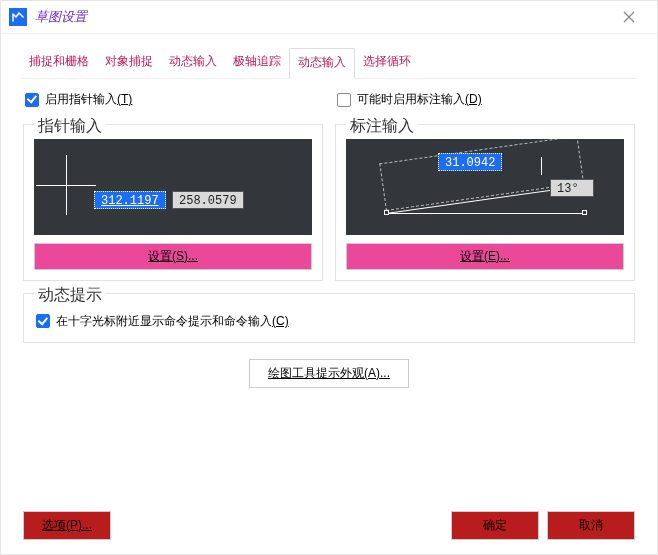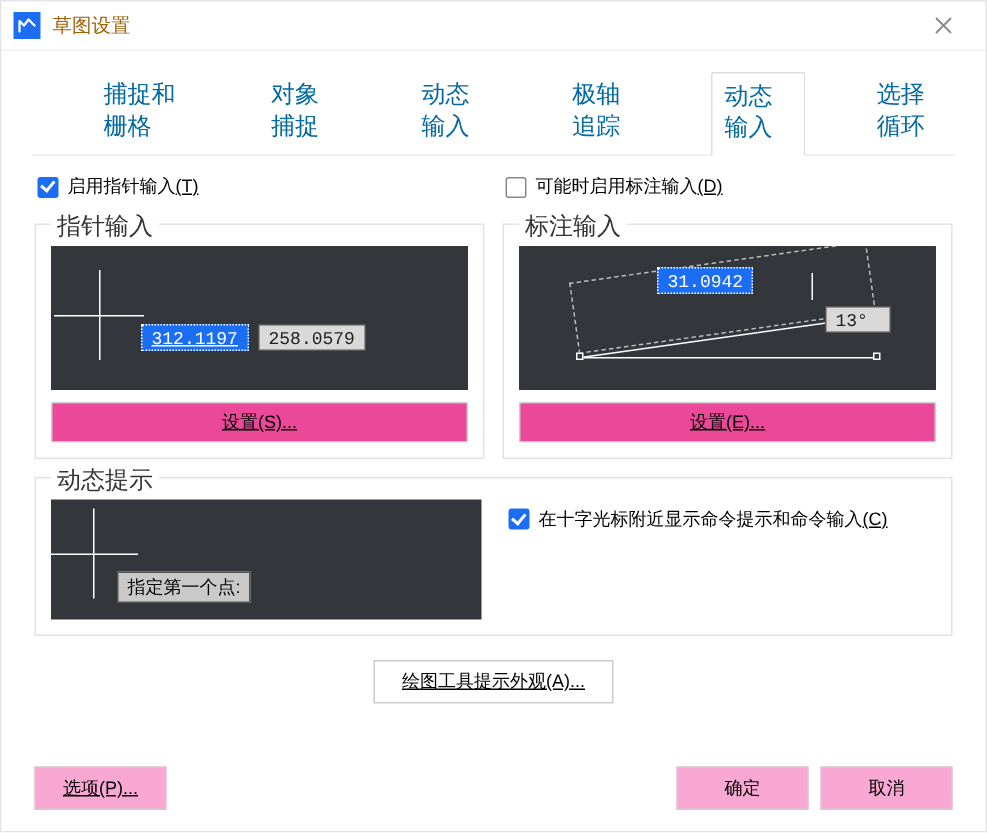--- a/index.html
+++ b/index.html
@@ -27,41 +27,40 @@
     padding: 0 8px;
     border-bottom: 1px solid #f0f0f0;
   }
   .app-icon {
     width: 18px; height: 18px;
     background: #1b6ef3;
     margin-right: 8px;
     display: flex; align-items: center; justify-content: center;
   }
   .app-icon svg { display: block; }
-  .title { color: #a16207; font-size: 13px; flex: 0 0 auto; }
+  .title { color: #6d28d9; font-size: 13px; flex: 0 0 auto; font-style: italic; }
   .titlebar .spacer { flex: 1; }
   .close {
     width: 40px; height: 26px;
     display: flex; align-items: center; justify-content: center;
     color: #888;
   }
 
   
   .tabs {
     display: flex;
     margin: 14px 20px 0 20px;
     border-bottom: 1px solid #eee;
   }
   .tab {
     padding: 5px 8px 7px 8px;
-    color: #0369a1;
-    font-size: 16px;
+    color: #be185d;
+    font-size: 12px;
     cursor: pointer;
     position: relative;
-    margin-left: 40px;
   }
   .tab.active {
     border: 1px solid #ddd;
     border-bottom: 1px solid #fff;
     margin-bottom: -1px;
     border-radius: 2px 2px 0 0;
     background: #fff;
   }
 
   
@@ -232,21 +231,21 @@
   
   .footer {
     display: flex;
     gap: 8px;
     padding: 10px 22px 14px 22px;
     align-items: center;
   }
   .footer .sp { flex: 1; }
   .fbtn {
     border: 1px solid #ccc;
-    background: #f9a8d4;
+    background: #b91c1c;
     padding: 5px 0;
     width: 88px;
     text-align: center;
     font-size: 12px;
     cursor: pointer;
     margin-top: 15px;
   }
   .fbtn.opt { width: 88px; }
 
   .center-btn-wrap { display:flex; justify-content:center; padding: 4px 0 2px 0;}
@@ -331,26 +330,20 @@
           <div class="btn">
             <span class="und">设置(E)...</span>
           </div>
         </div>
       </div>
     </div>
 
     <div class="group">
       <div class="legend">动态提示</div>
       <div class="prompt-row">
-        <div class="left">
-          <div class="preview small">
-            <div class="cross" style="left:28px; top:36px;"></div>
-            <div class="hint" style="left:44px; top:48px;">指定第一个点:</div>
-          </div>
-        </div>
         <div class="right">
           <label class="check-row" style="align-items:flex-start">
             <span class="chk checked" style="margin-top:2px"></span>
             <span style="line-height:1.5">
               <span>在十字光标附近显示命令提示和命令输入</span><span class="und">(C)</span>
             </span>
           </label>
         </div>
       </div>
     </div>

